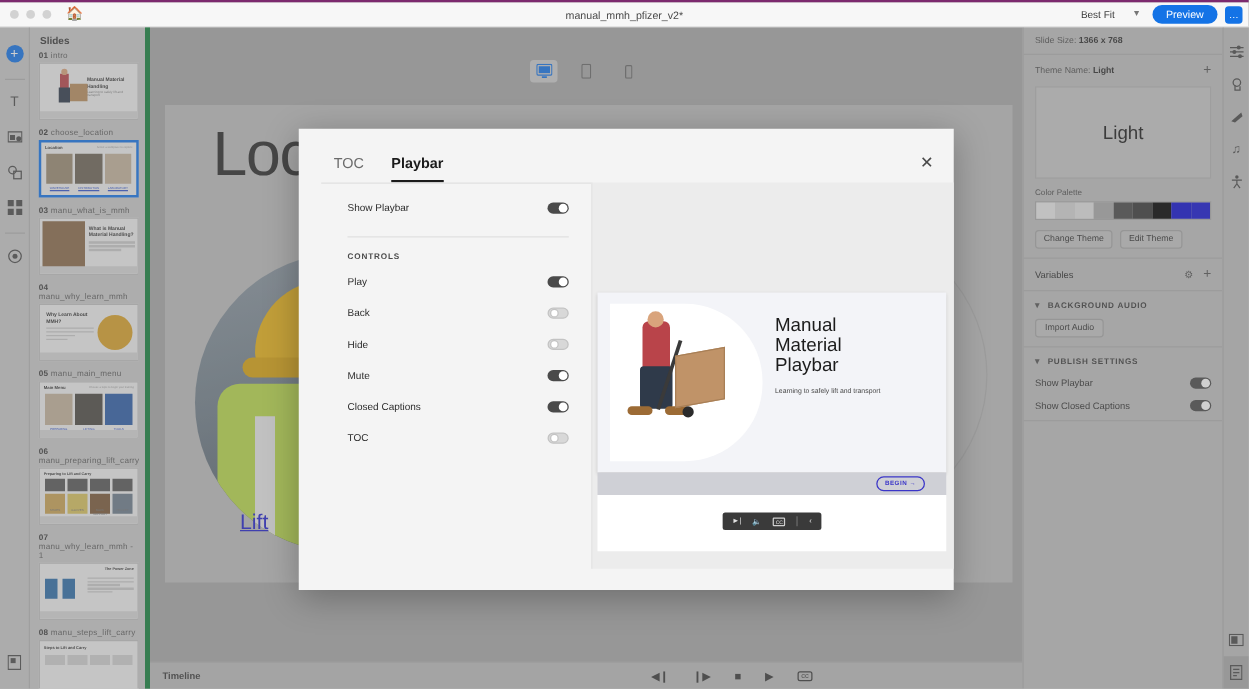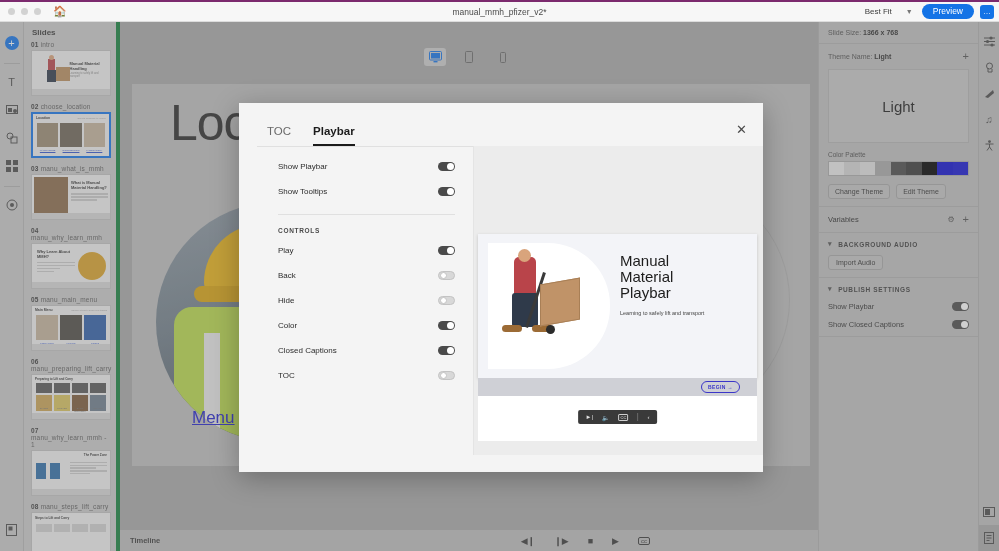--- a/index.html
+++ b/index.html
@@ -564,21 +564,21 @@
     </div>
 
     <div class="stage">
       <div class="stage-circle"></div>
       <div class="stage-title">Locat</div>
       <div class="stage-photo">
         <div class="helmet"></div>
         <div class="vest"></div>
         <div class="box-prop"></div>
       </div>
-      <div class="stage-link">Menu</div>
+      <div class="stage-link">Lift</div>
     </div>
   </div>
 
   <div class="timeline">
     <div class="tl-label">Timeline</div>
     <div class="tl-ctrls">
       <span>◀❙</span>
       <span>❙▶</span>
       <span>■</span>
       <span>▶</span>
@@ -713,26 +713,20 @@
     </div>
     <div class="modal-body">
       <div class="mpane-left">
 
         <div class="opt-row">
           <span>Show Playbar</span>
           <span class="toggle on">
               <span class="knob"></span>
             </span>
         </div>
-        <div class="opt-row">
-          <span>Show Tooltips</span>
-          <span class="toggle on">
-              <span class="knob"></span>
-            </span>
-        </div>
 
         <div class="ctrl-head">CONTROLS</div>
 
         <div class="opt-row">
           <span>Play</span>
           <span class="toggle on">
               <span class="knob"></span>
             </span>
         </div>
         <div class="opt-row">
@@ -741,21 +735,21 @@
               <span class="knob"></span>
             </span>
         </div>
         <div class="opt-row">
           <span>Hide</span>
           <span class="toggle off">
               <span class="knob"></span>
             </span>
         </div>
         <div class="opt-row">
-          <span>Color</span>
+          <span>Mute</span>
           <span class="toggle on">
               <span class="knob"></span>
             </span>
         </div>
         <div class="opt-row">
           <span>Closed Captions</span>
           <span class="toggle on">
               <span class="knob"></span>
             </span>
         </div>

